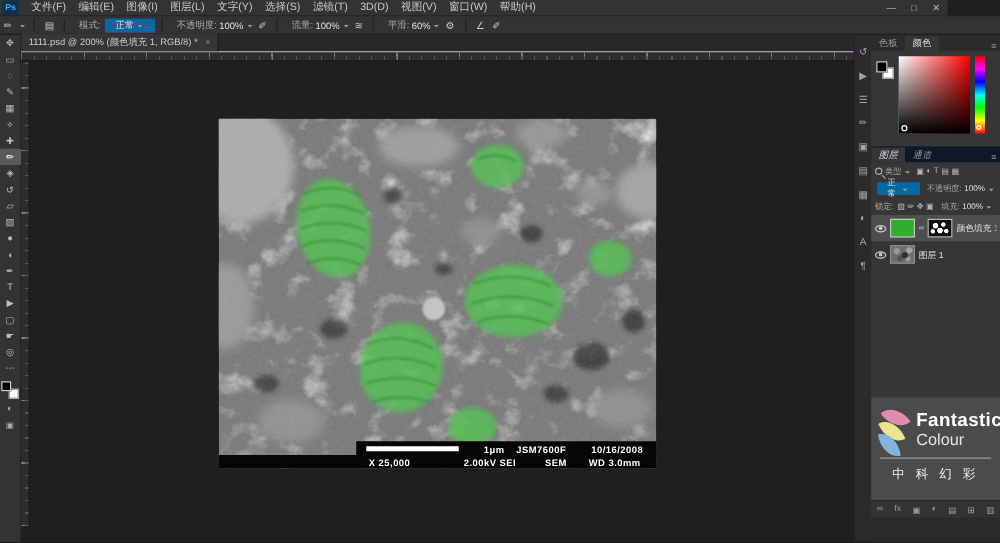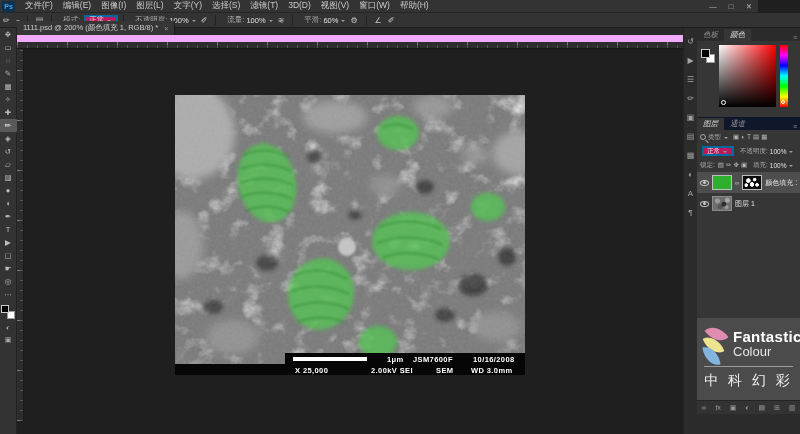--- a/index.html
+++ b/index.html
@@ -13,33 +13,33 @@
   .wincontrols{margin-left:auto;display:flex;align-items:center;}
   .wincontrols span{width:18px;text-align:center;font-size:7.5px;color:#bbb;}
 
   
   .optionsbar{position:absolute;left:0;top:13px;width:800px;height:15px;background:#333;border-bottom:1px solid #1e1e1e;display:flex;align-items:center;font-size:7.5px;color:#b5b5b5;}
   .optionsbar .icon{margin:0 3px;font-size:8px;color:#c5c5c5;}
   .optionsbar .sep{width:1px;height:10px;background:#222;margin:0 5px;}
   .lab{color:#a8a8a8;margin:0 2px 0 6px;white-space:nowrap;}
   .val{color:#e0e0e0;white-space:nowrap;}
   .ca{width:0;height:0;border:2.5px solid transparent;border-top-color:#999;display:inline-block;margin:4px 2px 0 3px;}
-  .ddbox{background:#be185d;border:2px solid #0369a1;height:11px;display:inline-flex;align-items:center;padding:0 3px;margin-left:2px;color:#e0e0e0;}
+  .ddbox{background:#be185d;border:5px solid #0369a1;height:11px;display:inline-flex;align-items:center;padding:0 3px;margin-left:2px;color:#e0e0e0;}
 
   
   .toolbar{position:absolute;left:0;top:28px;width:17px;height:406px;background:#333;border-right:1px solid #232323;display:flex;flex-direction:column;align-items:center;}
   .tool{width:17px;height:13px;display:flex;align-items:center;justify-content:center;font-size:7.5px;color:#bdbdbd;}
   .tool:nth-child(8){background:#5a5a5a;color:#fff;border-radius:1px;}
   .swatchwrap{position:relative;width:14px;height:14px;margin-top:4px;}
   .swbg{position:absolute;right:0;bottom:0;width:8px;height:8px;background:#fff;border:1px solid #999;}
   .swfg{position:absolute;left:0;top:0;width:8px;height:8px;background:#000;border:1px solid #ccc;}
   .tbextra{margin-top:5px;font-size:7px;color:#aaa;}
 
   
-  .tabbar{position:absolute;left:17px;top:28px;width:666px;height:14px;background:#282828;border-bottom:7px solid #f0abfc;display:flex;align-items:flex-end;}
+  .tabbar{position:absolute;left:17px;top:28px;width:666px;height:14px;background:#282828;border-bottom:1px solid #f0abfc;display:flex;align-items:flex-end;}
   .doctab{height:14px;background:#363636;display:inline-flex;align-items:center;padding:0 6px;font-size:7.5px;color:#ccc;border-right:1px solid #1c1c1c;white-space:nowrap;}
   .doctab .x{margin-left:6px;color:#999;font-size:7px;}
 
   
   .hruler{position:absolute;left:17px;top:42px;width:666px;height:7px;background:#2d2d2d;border-bottom:1px solid #191919;
     background-image:repeating-linear-gradient(90deg,#565656 0 1px,transparent 1px 10px),repeating-linear-gradient(90deg,#7a7a7a 0 1px,transparent 1px 50px);
     background-size:100% 3px,100% 6px;background-position:left bottom,left bottom;background-repeat:no-repeat;}
   .vruler{position:absolute;left:17px;top:49px;width:7px;height:372px;background:#2d2d2d;border-right:1px solid #191919;
     background-image:repeating-linear-gradient(0deg,#565656 0 1px,transparent 1px 10px),repeating-linear-gradient(0deg,#7a7a7a 0 1px,transparent 1px 50px);
     background-size:3px 100%,6px 100%;background-position:right top,right top;background-repeat:no-repeat;}
@@ -52,21 +52,21 @@
   .statusbar{position:absolute;left:17px;top:421px;width:666px;height:13px;background:#333;border-top:1px solid #222;display:flex;align-items:center;font-size:7.5px;color:#b8b8b8;}
   .statusbar .zoomfield{margin-left:14px;color:#ddd;}
   .statusbar .sep{width:1px;height:9px;background:#222;margin:0 6px;}
   .hscroll{position:absolute;left:146px;bottom:1px;width:522px;height:5px;background:#a2a2a2;border-radius:2px;}
 
   
   .panelstrip{position:absolute;left:683px;top:28px;width:14px;height:406px;background:#2b2b2b;border-left:1px solid #232323;display:flex;flex-direction:column;align-items:center;padding-top:4px;}
   .pstripicon{width:14px;height:19px;display:flex;align-items:center;justify-content:center;font-size:8px;color:#a5a5a5;}
 
   .panels{position:absolute;left:697px;top:28px;width:103px;height:406px;background:#363636;display:flex;flex-direction:column;}
-  .ptabs{height:13px;background:#2b2b2b;display:flex;align-items:flex-end;font-size:7.5px;flex:none;font-style:italic;}
+  .ptabs{height:13px;background:#2b2b2b;display:flex;align-items:flex-end;font-size:7.5px;flex:none;}
   .ptab{padding:1px 6px;color:#989898;}
   .ptab.active{background:#363636;color:#ddd;}
   .pmenu{margin-left:auto;margin-right:3px;color:#888;font-size:7px;}
 
   .colorpanel{height:76px;position:relative;flex:none;background:#363636;}
   .cp-swfg{position:absolute;left:4px;top:8px;width:9px;height:9px;background:#000;border:1px solid #ccc;z-index:2;}
   .cp-swbg{position:absolute;left:9px;top:13px;width:9px;height:9px;background:#fff;border:1px solid #999;}
   .cp-grad{position:absolute;left:22px;top:4px;width:57px;height:62px;background:linear-gradient(to top,#000,rgba(0,0,0,0)),linear-gradient(to right,#fff,#f00);}
   .cp-gradmark{position:absolute;left:2px;bottom:2px;width:5px;height:5px;border:1px solid #fff;border-radius:50%;}
   .cp-hue{position:absolute;left:83px;top:4px;width:8px;height:62px;background:linear-gradient(to bottom,#ff0000,#ff00ff,#0000ff,#00ffff,#00ff00,#ffff00,#ff0000);}
@@ -99,21 +99,21 @@
   .linkicon{font-size:6px;color:#cfcfcf;flex:none;}
   .lname{white-space:nowrap;overflow:hidden;}
   .lspacer{flex:none;height:104px;background:#363636;}
 
   .logoarea{height:82px;background:#4b4b4b;position:relative;flex:none;}
   .petal{position:absolute;width:15px;height:20px;border-radius:1px 100% 1px 100%;}
   .logotext{position:absolute;left:36px;top:10px;}
   .logotext .l1{font-size:15px;font-weight:bold;color:#fff;letter-spacing:0.3px;}
   .logotext .l2{font-size:13px;color:#e5e5e5;margin-top:-1px;}
   .logoline{position:absolute;left:7px;right:7px;top:48px;border-top:1px solid #9a9a9a;}
-  .logocap{position:absolute;left:0;right:0;top:54px;text-align:center;color:#f0f0f0;font-size:14px;letter-spacing:3px;}
+  .logocap{position:absolute;left:0;right:0;top:54px;text-align:center;color:#f0f0f0;font-size:10px;letter-spacing:3px;}
 
   .pbottombar{height:14px;background:#333;border-top:1px solid #242424;display:flex;align-items:center;justify-content:space-around;font-size:7px;color:#9c9c9c;flex:none;}
   .pbelow{flex:1;background:#2b2b2b;}
 </style>
 </head>
 <body>
 
 <div id="app">
 
   <div class="menubar">

